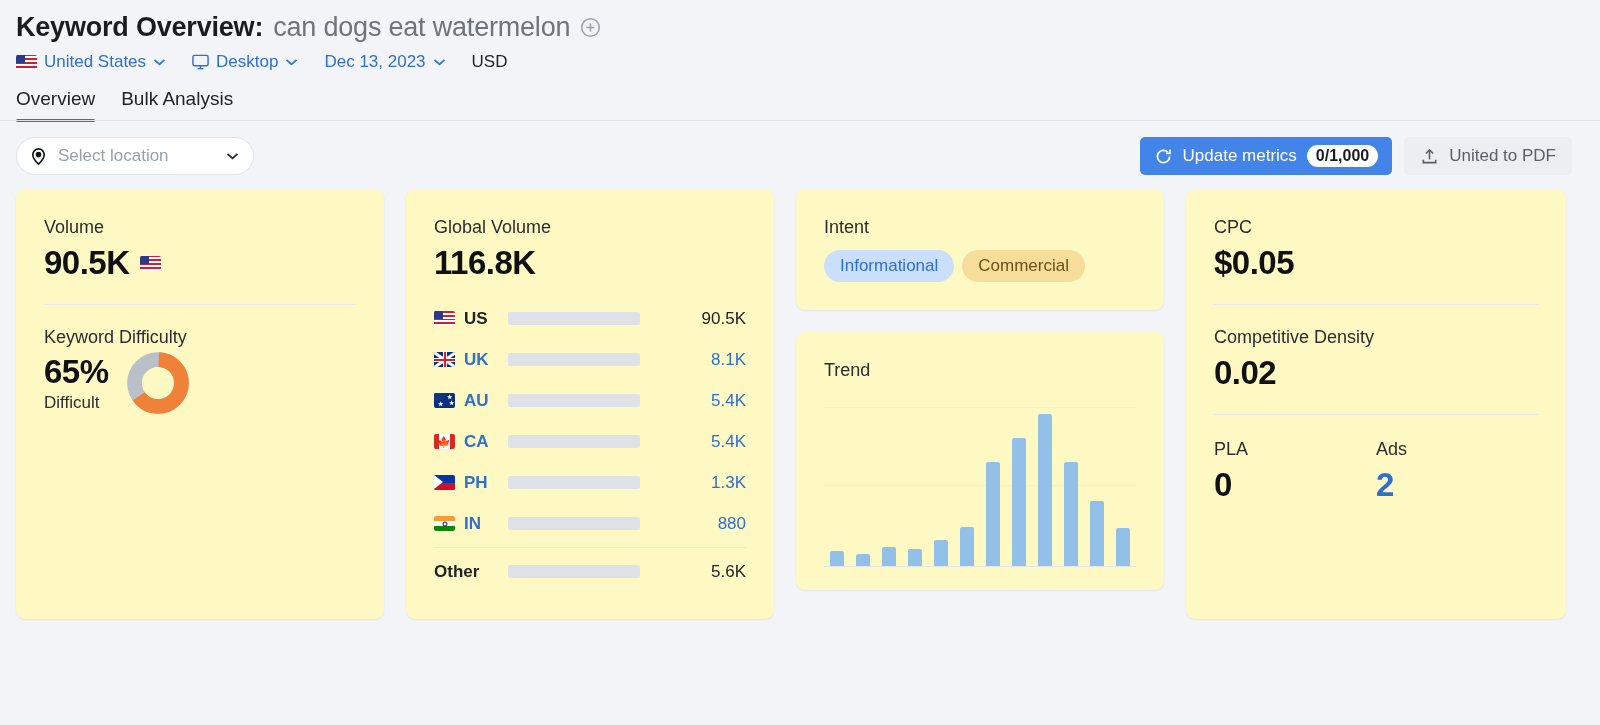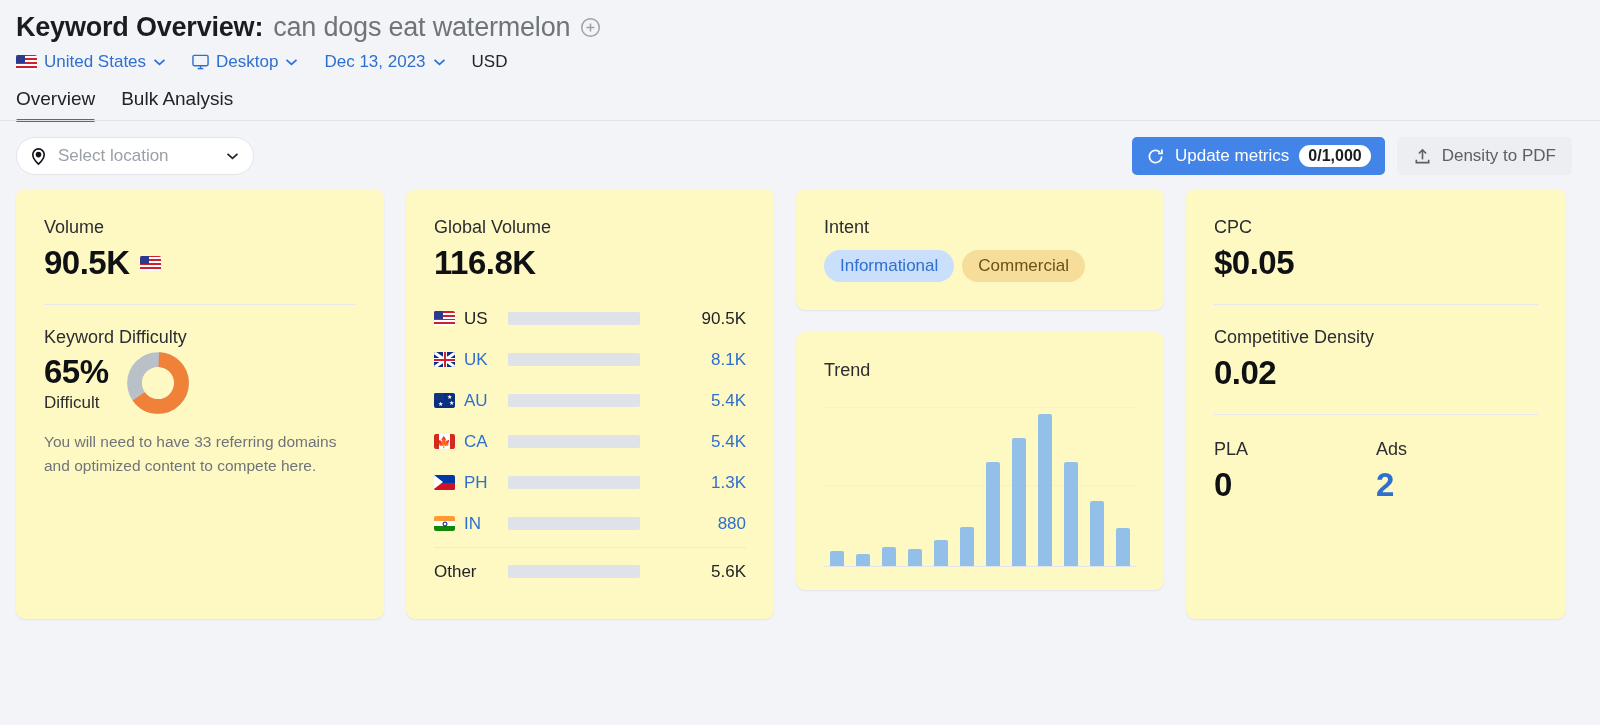--- a/index.html
+++ b/index.html
@@ -98,21 +98,21 @@
   
   .kd-row { display:flex; align-items:center; gap:18px; margin-top:4px; }
   .kd-num { font-size:33px; font-weight:bold; color:#0f1114; letter-spacing:-.5px; }
   .kd-word { font-size:17px; color:#2b2d31; margin-top:2px; }
   .kd-note { font-size:15.5px; color:#6f7479; line-height:1.55; margin-top:16px; }
   .donut { width:62px; height:62px; flex:none; }
 
   
   .gv-rows { margin-top:16px; }
   .gv-row { display:flex; align-items:center; height:41px; }
-  .gv-cc { width:74px; display:flex; align-items:center; gap:9px; font-size:17px; color:#2f6fcf; }
+  .gv-cc { width:74px; display:flex; align-items:center; gap:9px; font-size:17px; color:#2f6fcf;font-weight:bold; }
   .gv-cc.dark { color:#222327; }
   .gv-bar { width:132px; height:13px; border-radius:2px; background:#dfe2e9; overflow:hidden; }
   .gv-fill { height:100%; border-radius:2px; }
   .gv-val { flex:1; text-align:right; font-size:17px; color:#2f6fcf; }
   .gv-val.dark { color:#222327; }
   .gv-sep { height:1px; background:#e6e8ec; margin:3px 0; }
 
   
   .pills { display:flex; gap:8px; margin-top:12px; }
   .pill { border-radius:16px; padding:6px 16px; font-size:17px; }
@@ -216,21 +216,21 @@
         <span>Update metrics</span>
         <span class="badge">0/1,000</span>
       </button>
 
       <button class="btn-export">
         <svg width="19" height="19" viewBox="0 0 20 20" fill="none" stroke="#5b6066" stroke-width="1.7">
           <path d="M10 13V3.2"></path>
             <path d="M6.2 6.8 10 3l3.8 3.8"></path>
             <path d="M3.5 13.5v3h13v-3"></path>
         </svg>
-        <span>Density to PDF</span>
+        <span>United to PDF</span>
       </button>
     </div>
   </div>
 
   <div class="cards">
 
     <div class="card c1">
       <div class="metric-label">Volume</div>
       <div class="metric-value">
         <span>90.5K</span>
@@ -249,21 +249,20 @@
         <div class="kd-row">
           <div>
             <div class="kd-num">65%</div>
             <div class="kd-word">Difficult</div>
           </div>
           <svg class="donut" viewBox="0 0 42 42">
             <circle id="kd-track" cx="21" cy="21" r="15.9" fill="none" stroke="#b9c0c8" stroke-width="10"></circle>
             <circle id="kd-arc" cx="21" cy="21" r="15.9" fill="none" stroke="#ef8138" stroke-width="10" stroke-dasharray="65 35" stroke-dashoffset="25" transform="rotate(0 21 21)"></circle>
           </svg>
         </div>
-        <div class="kd-note">You will need to have 33 referring domains and optimized content to compete here.</div>
       </div>
     </div>
 
     <div class="card c2">
       <div class="metric-label">Global Volume</div>
       <div class="metric-value">116.8K</div>
       <div class="gv-rows" id="gv-rows">
           <div class="gv-row">
             <span class="gv-cc dark">
               <span class="flag flag-us">

